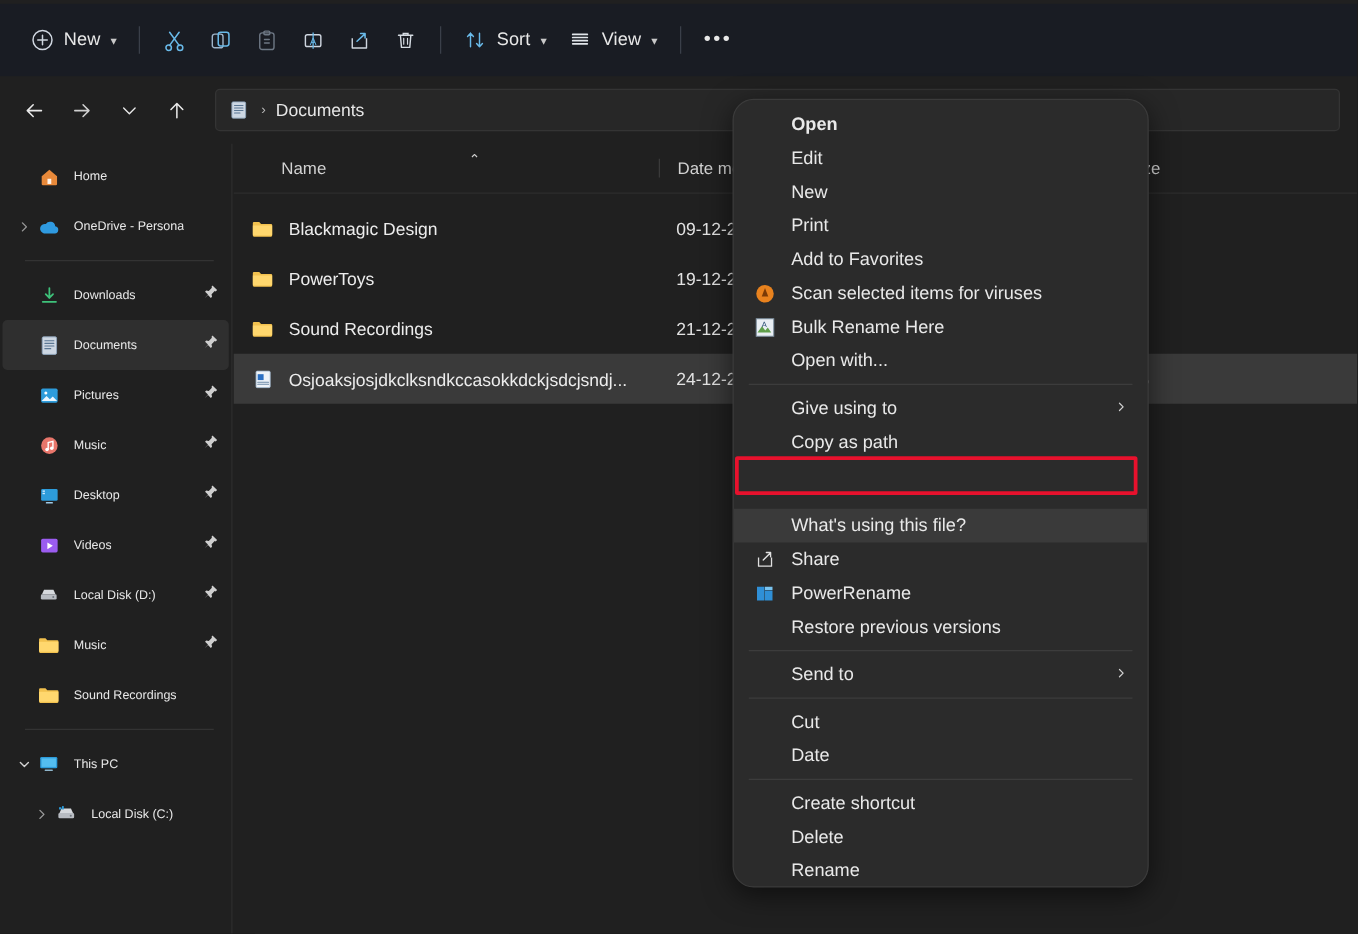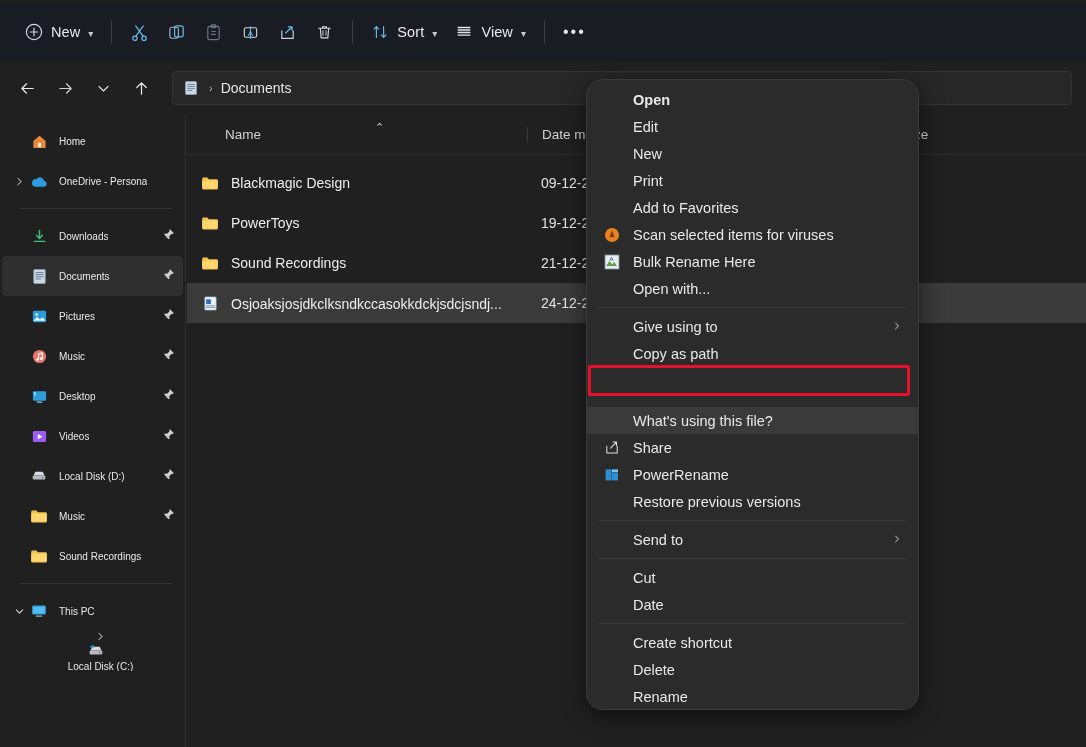--- a/index.html
+++ b/index.html
@@ -94,21 +94,21 @@
   .slabel {
     color: #e8e8e8; font-size: 10px; white-space: nowrap;
     overflow: hidden;
   }
   .pin {
     position: absolute; right: 8px; top: 50%;
     transform: translateY(-50%);
     color: #cfcfcf;
   }
   .sdiv { height: 1px; background: #333; margin: 7px 14px 7px 20px; }
-  .indent { padding-left: 22px; flex-direction: column; }
+  .indent { padding-left: 22px; }
 
   
   .content {
     position: absolute; left: 187px; top: 115px;
     right: 0; bottom: 0;
     background: #202020;
   }
   .colhead {
     position: relative; height: 40px;
     display: flex; align-items: center;

